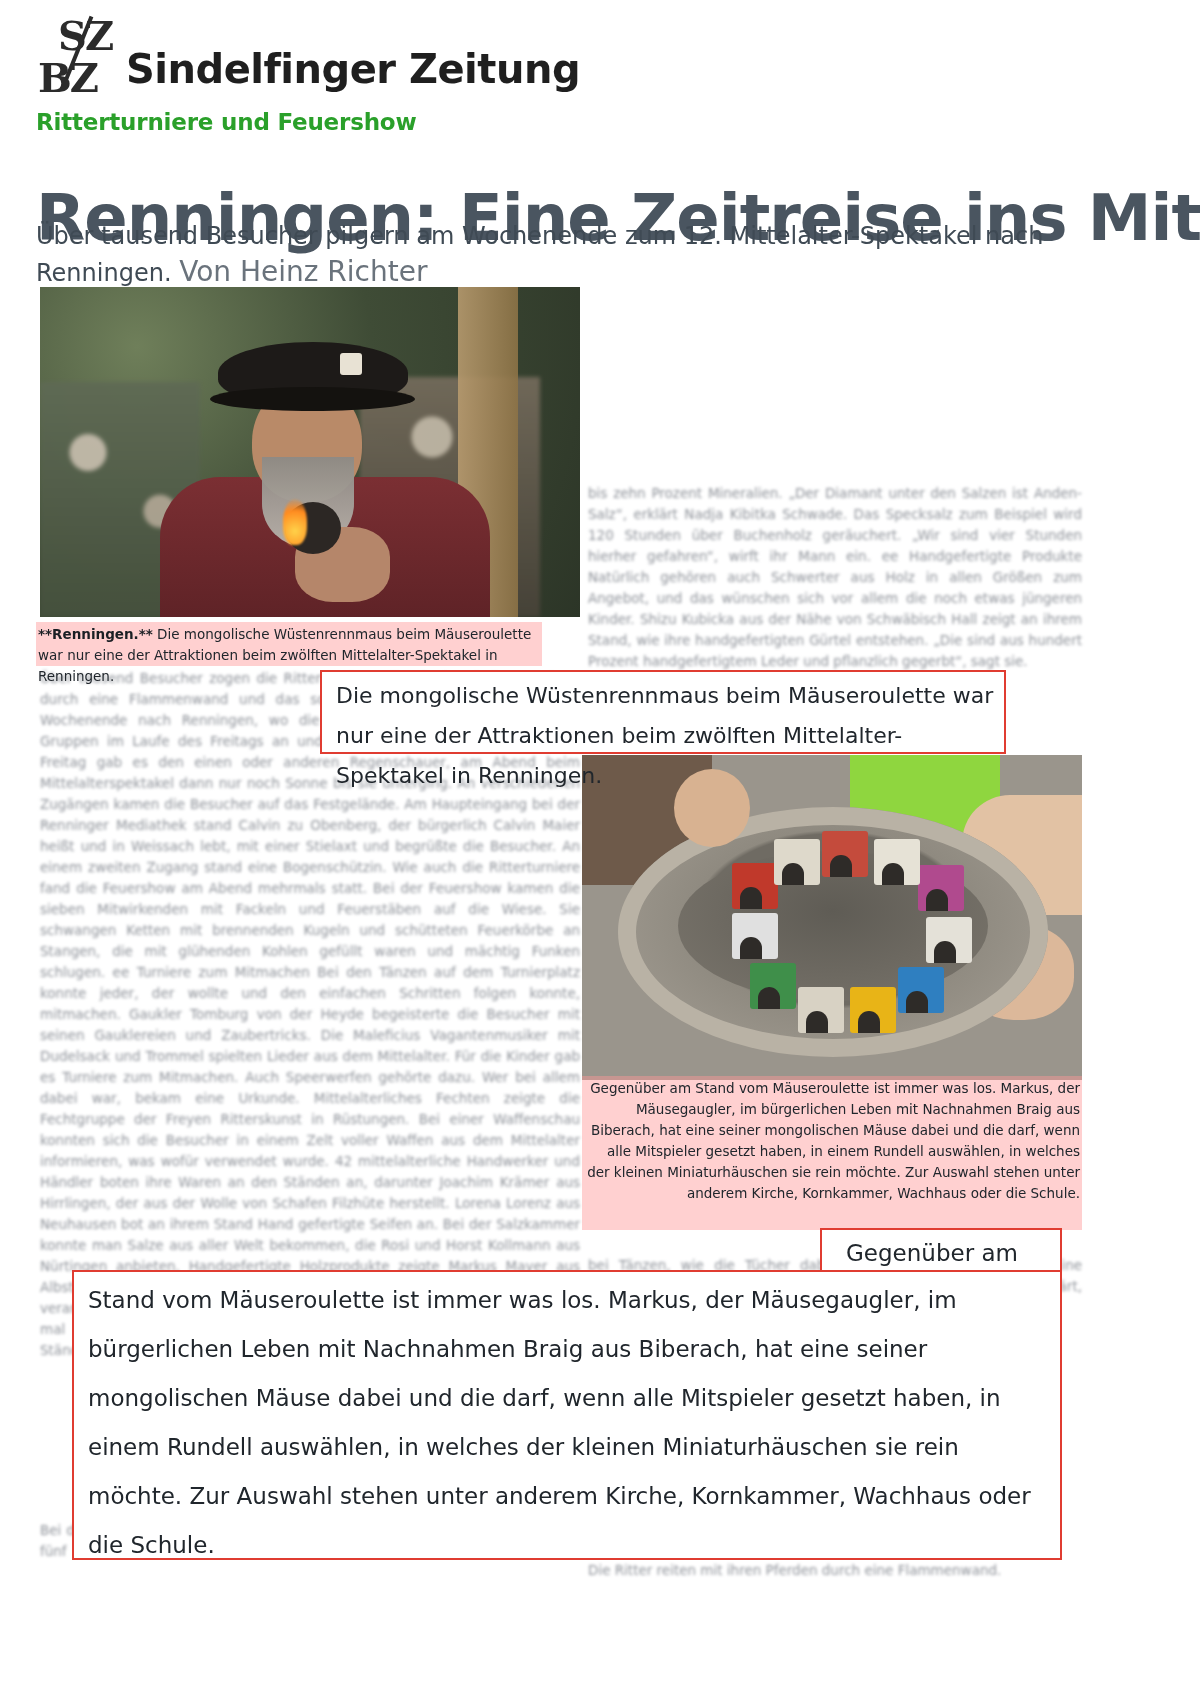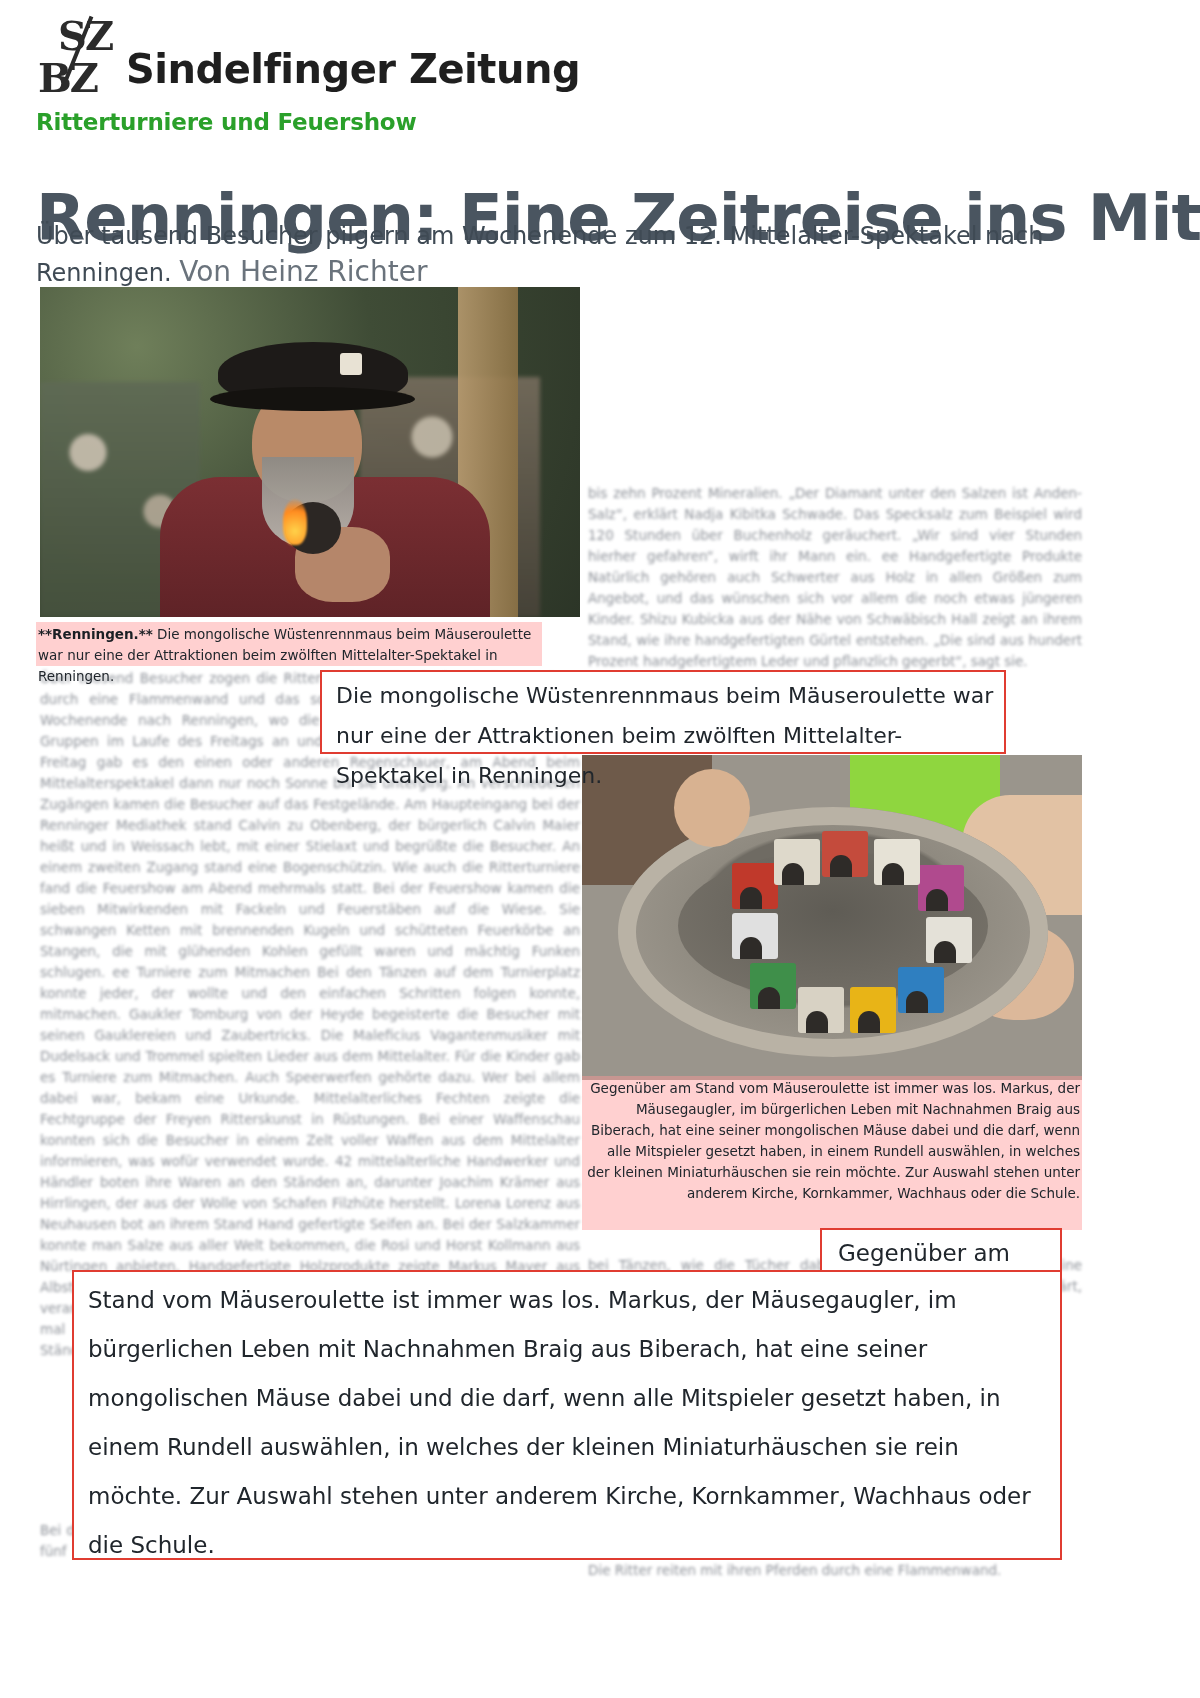--- a/index.html
+++ b/index.html
@@ -307,21 +307,21 @@
   }
   .callout-1 .l1 { white-space: nowrap; }
   .callout-3 {
     left: 820px;
     top: 1228px;
     width: 242px;
     height: 46px;
     border-bottom: none;
     font-size: 23px;
     line-height: 38px;
-    padding-left: 16px;
+    padding-left: 24px;
   }
 </style>
 </head>
 <body>
 
 <div class="masthead">
   <div class="logo-mark">
     <span class="sz">SZ</span>
     <span class="slash"></span>
     <span class="bz">BZ</span>

